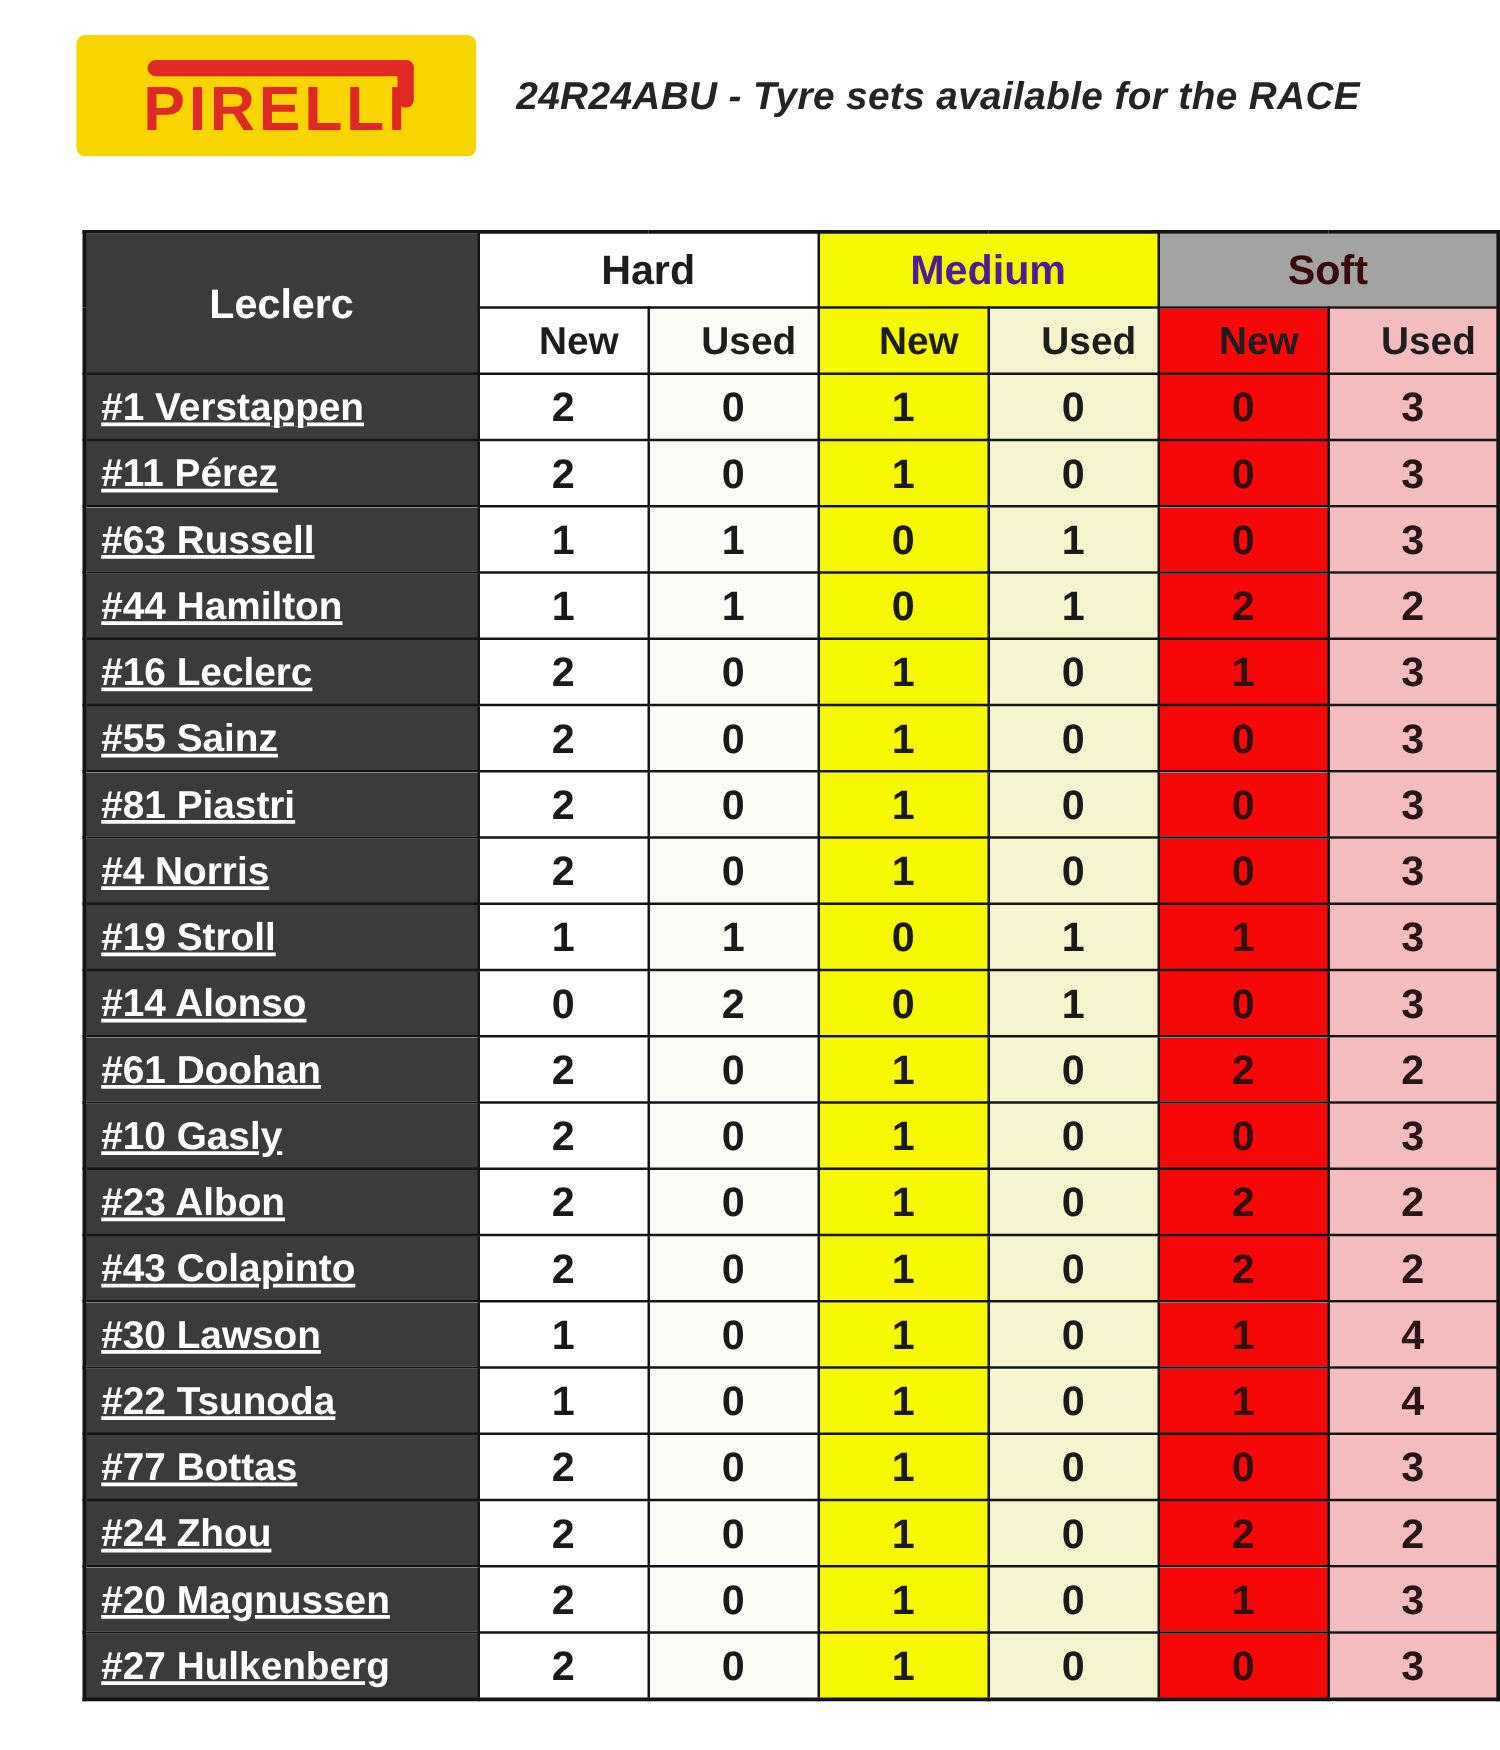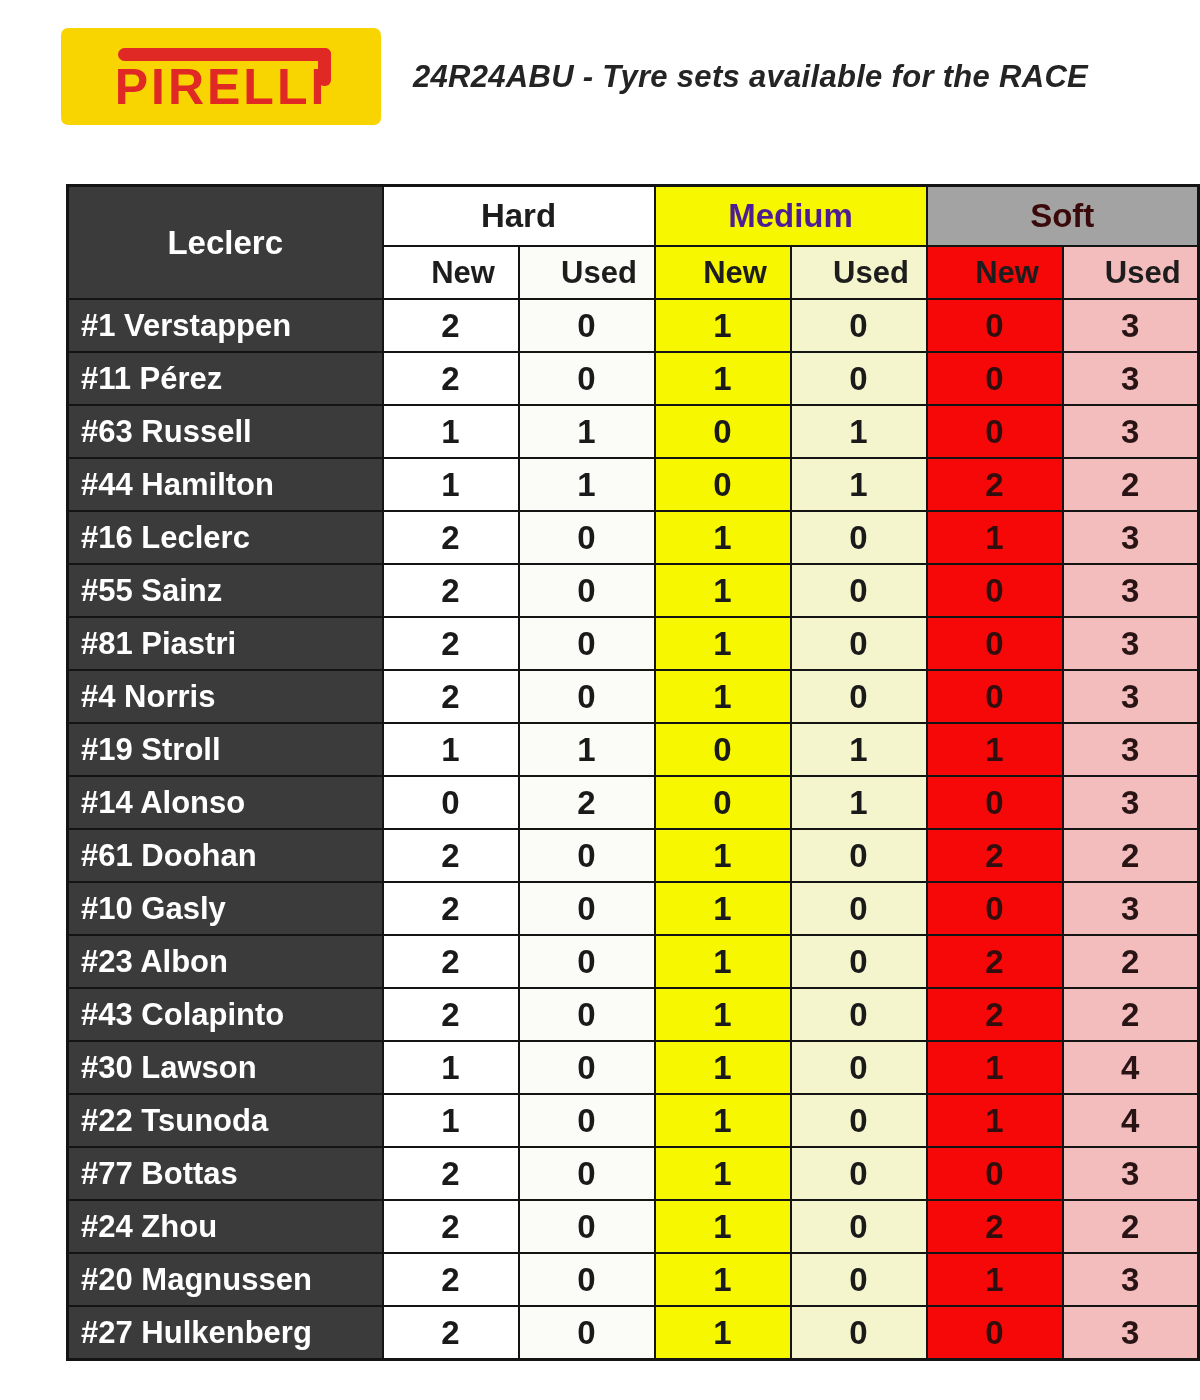--- a/index.html
+++ b/index.html
@@ -80,20 +80,21 @@
   th.s-soft-used   { background: #f4bdbd; color: #241414; }
 
   td.driver-cell {
     background: #3b3b3b;
     color: #ffffff;
     font-size: 31px;
     font-weight: 700;
     text-align: left;
     padding-left: 12px;
     height: 51px;
+    text-decoration: underline;
   }
   td.num-cell {
     text-align: center;
     font-size: 33px;
     font-weight: 600;
     color: #1a1a1a;
     height: 51px;
   }
   td.hard-new  { background: #ffffff; }
   td.hard-used { background: #fbfbf7; }

